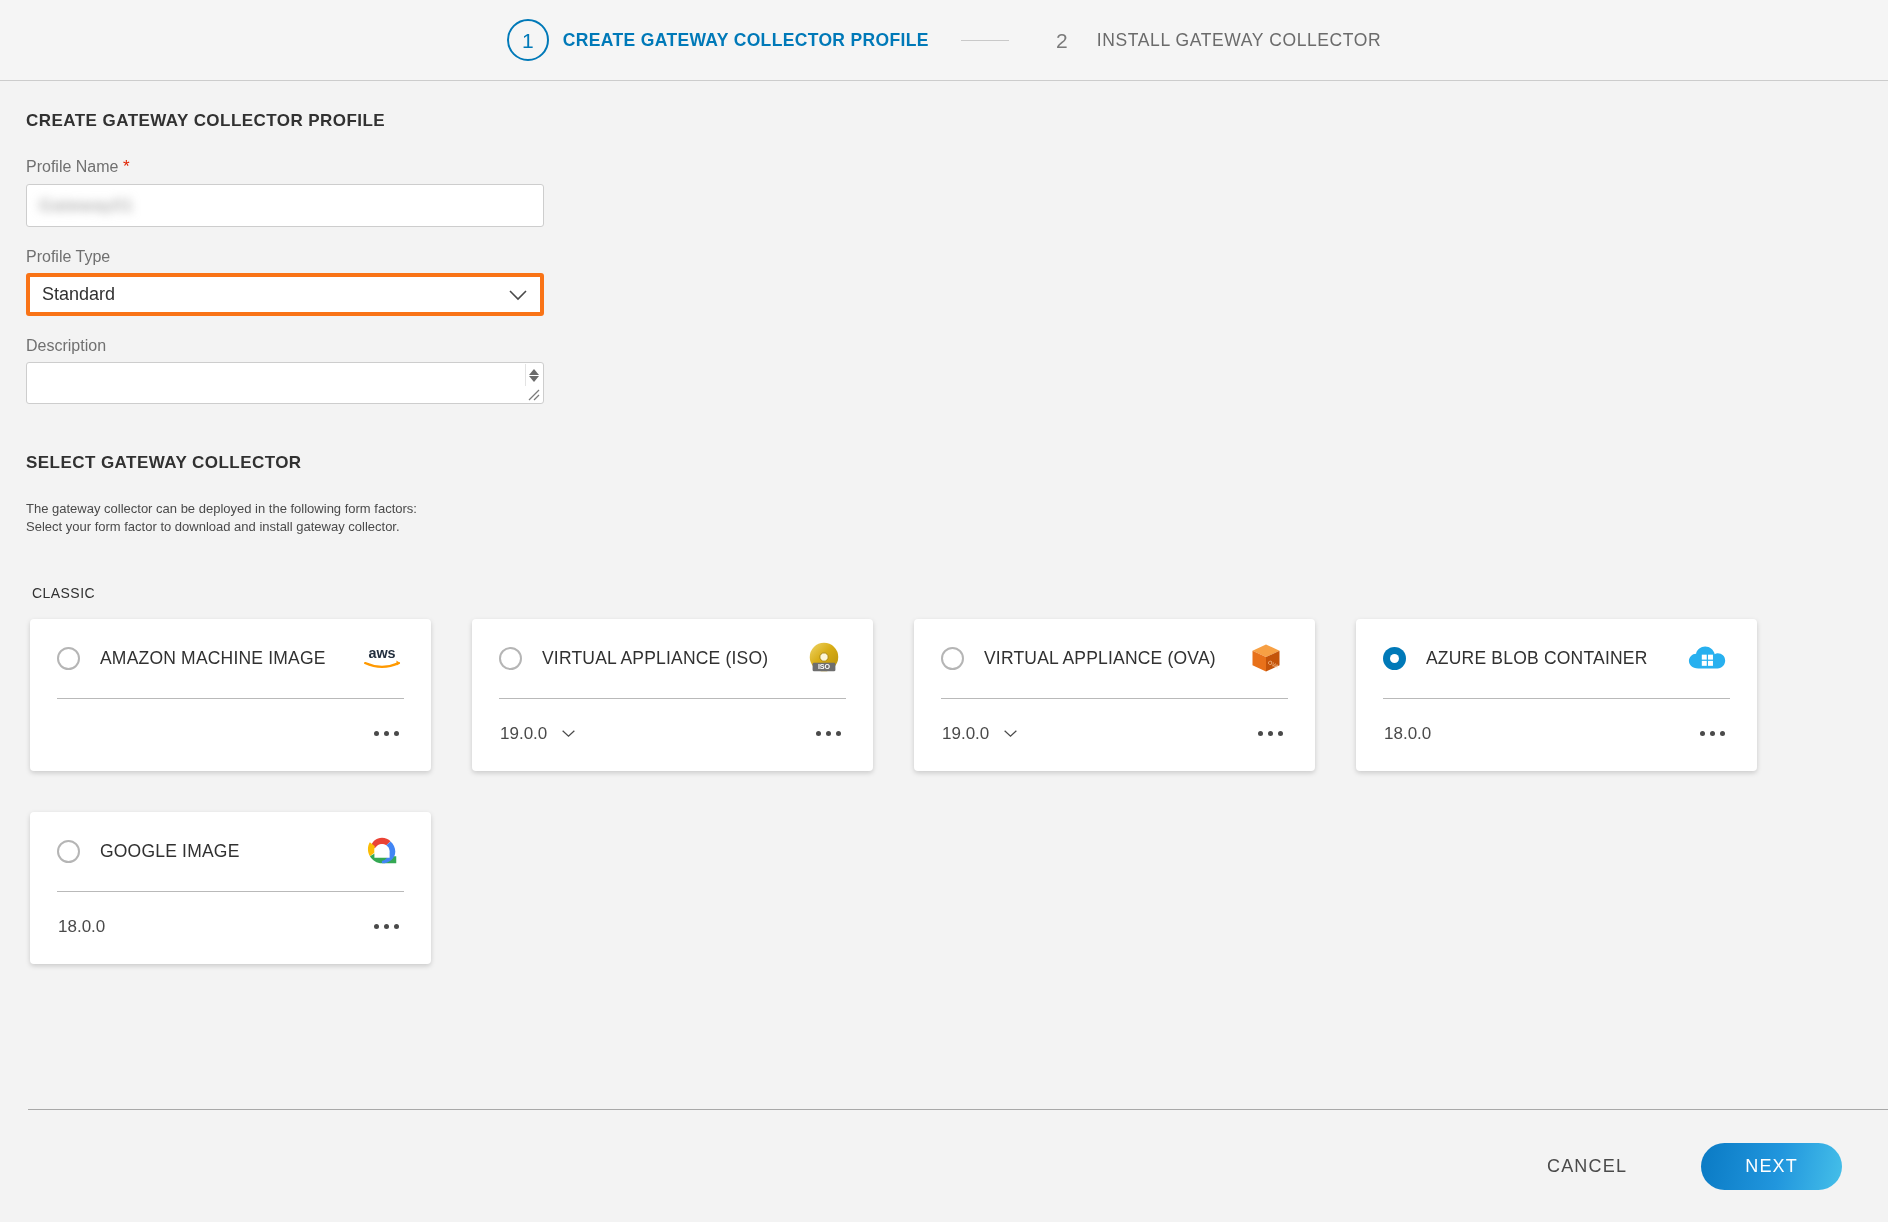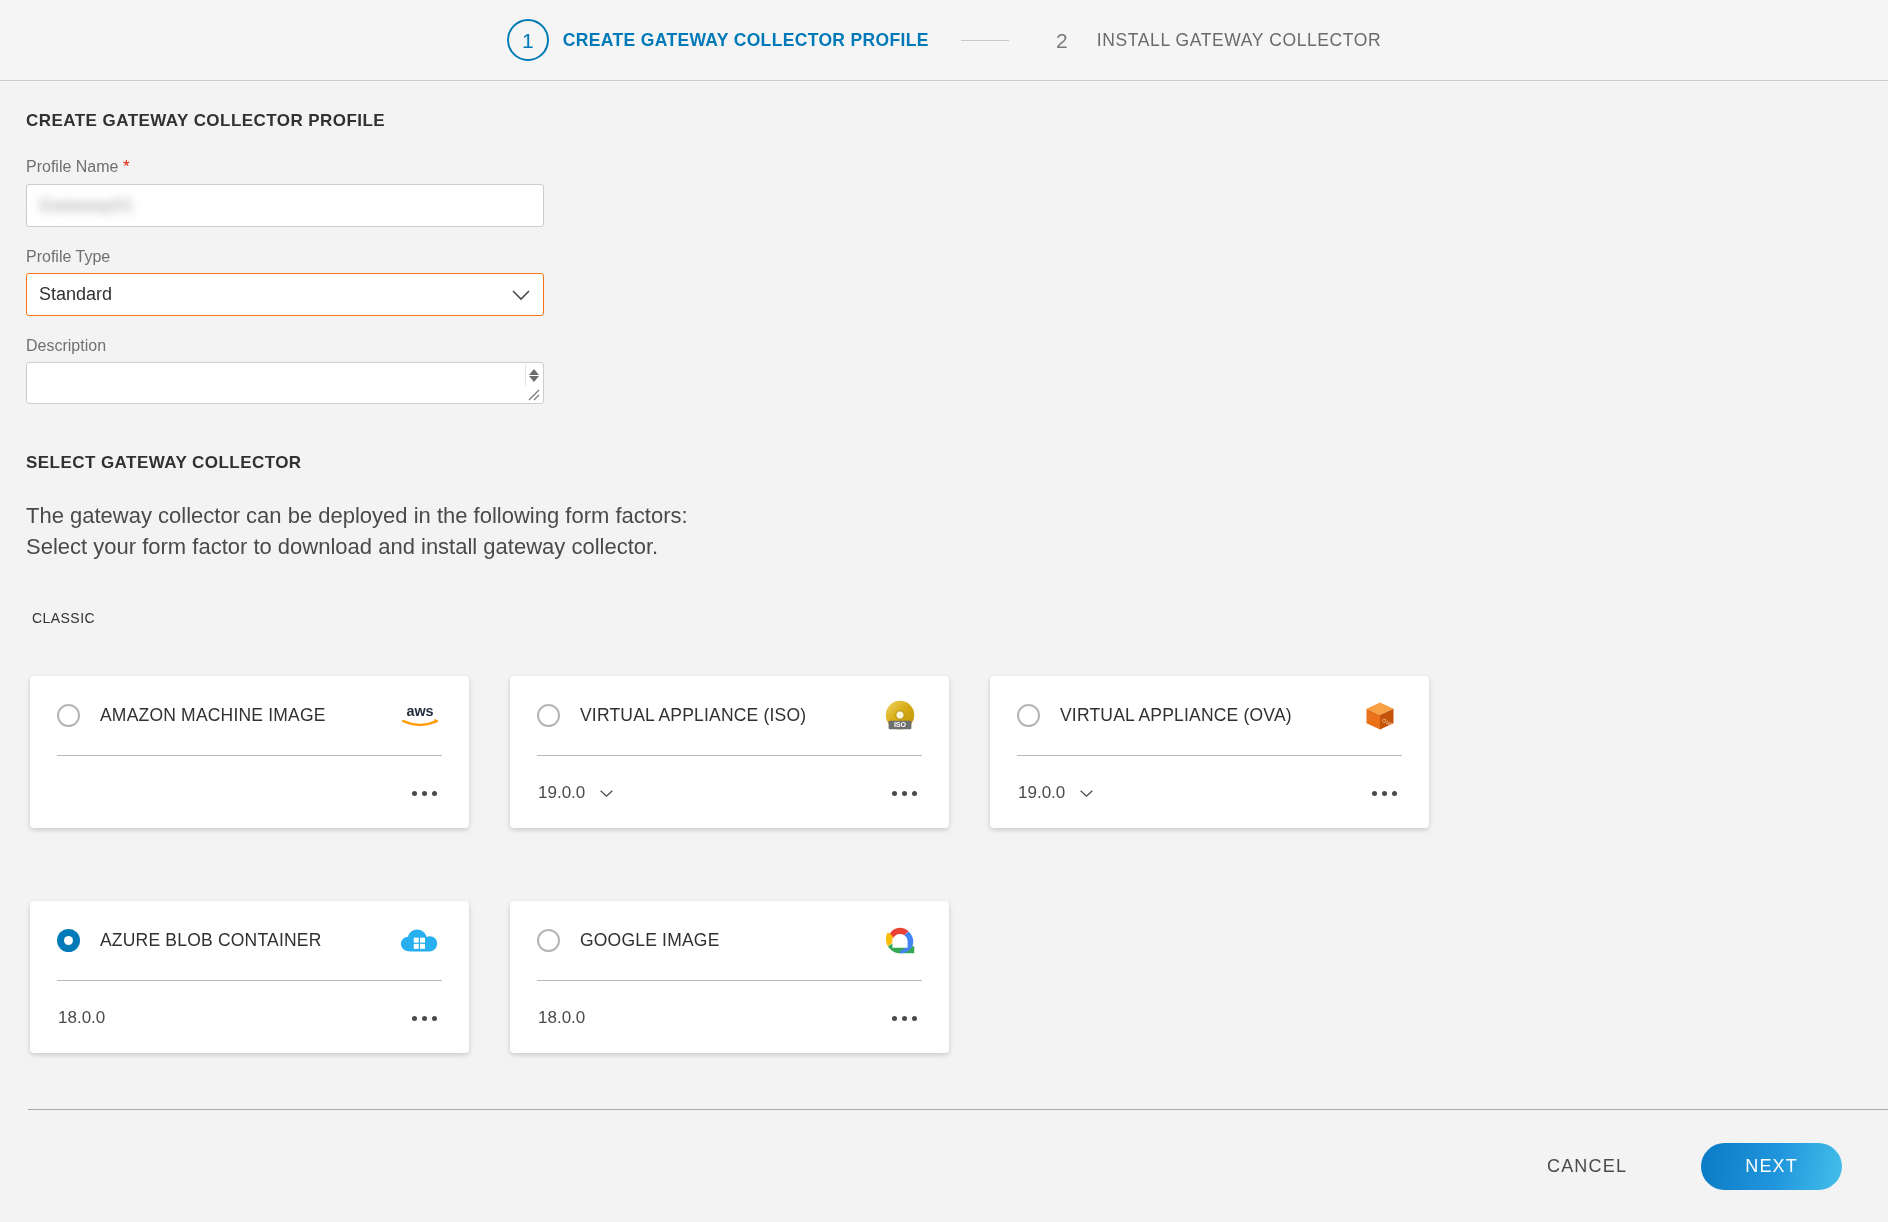--- a/index.html
+++ b/index.html
@@ -61,21 +61,21 @@
   }
   .blurred-value {
     filter: blur(5px);
     color: #8f8f8f; font-size: 17px; letter-spacing: 1px;
     user-select: none;
   }
   .field-block { margin-bottom: 21px; }
 
   .select-input {
     width: 518px; height: 43px;
-    background: #fff; border: 1px solid #f97316; border-radius: 3px;
+    background: #fff; border: 4px solid #f97316; border-radius: 3px;
     font-size: 18px; color: #313131; padding: 0 12px;
     display: flex; align-items: center; justify-content: space-between;
   }
   .chevron-lg { width: 20px; height: 12px; }
 
   .textarea-wrap {
     width: 518px; height: 42px; background: #fff;
     border: 1px solid #cdcdcd; border-radius: 3px; position: relative;
   }
   .ta-scroll {
@@ -83,37 +83,37 @@
     background: #fff; display: flex; flex-direction: column;
     align-items: center; justify-content: center; gap: 1px;
     border-left: 1px solid #e3e3e3;
   }
   .tri-up { width: 0; height: 0; border-left: 5px solid transparent; border-right: 5px solid transparent; border-bottom: 6px solid #6b6b6b; }
   .tri-down { width: 0; height: 0; border-left: 5px solid transparent; border-right: 5px solid transparent; border-top: 6px solid #6b6b6b; }
   .ta-grip { position: absolute; right: 2px; bottom: 1px; width: 14px; height: 14px; }
 
   #section-title-collector { margin-top: 49px; margin-bottom: 27px; }
 
-  .body-text { font-size: 22px; color: #4a4a4a; line-height: 1.42; }
+  .body-text { font-size: 13px; color: #4a4a4a; line-height: 1.42; }
   .bullet-list { margin: 11px 0 11px 26px; }
   .bullet-list li { font-size: 17px; color: #4a4a4a; line-height: 1.55; padding-left: 4px; }
 
   .group-label {
     font-size: 14px; letter-spacing: .45px; color: #313131;
     margin-top: 48px; margin-bottom: 18px; padding-left: 6px; font-weight: 400;
   }
 
   
   .card-grid { display: flex; flex-wrap: wrap; gap: 41px; padding-left: 4px; }
   .card {
-    width: 439px; height: 152px;
+    width: 401px; height: 152px;
     background: #fff; border-radius: 4px;
     box-shadow: 0 2px 5px rgba(0,0,0,.17);
     padding: 0 24px;
-    display: flex; flex-direction: column; justify-content: space-between; margin-top: 32px;
+    display: flex; flex-direction: column; justify-content: flex-start;
   }
   .card-top {
     display: flex; align-items: center; gap: 20px;
     height: 80px; border-bottom: 1px solid #b9b9b9;
     margin: 0 3px;
   }
   .radio {
     width: 23px; height: 23px; border-radius: 50%;
     border: 2px solid #b5b5b5; background: #fff; flex: 0 0 auto;
   }

